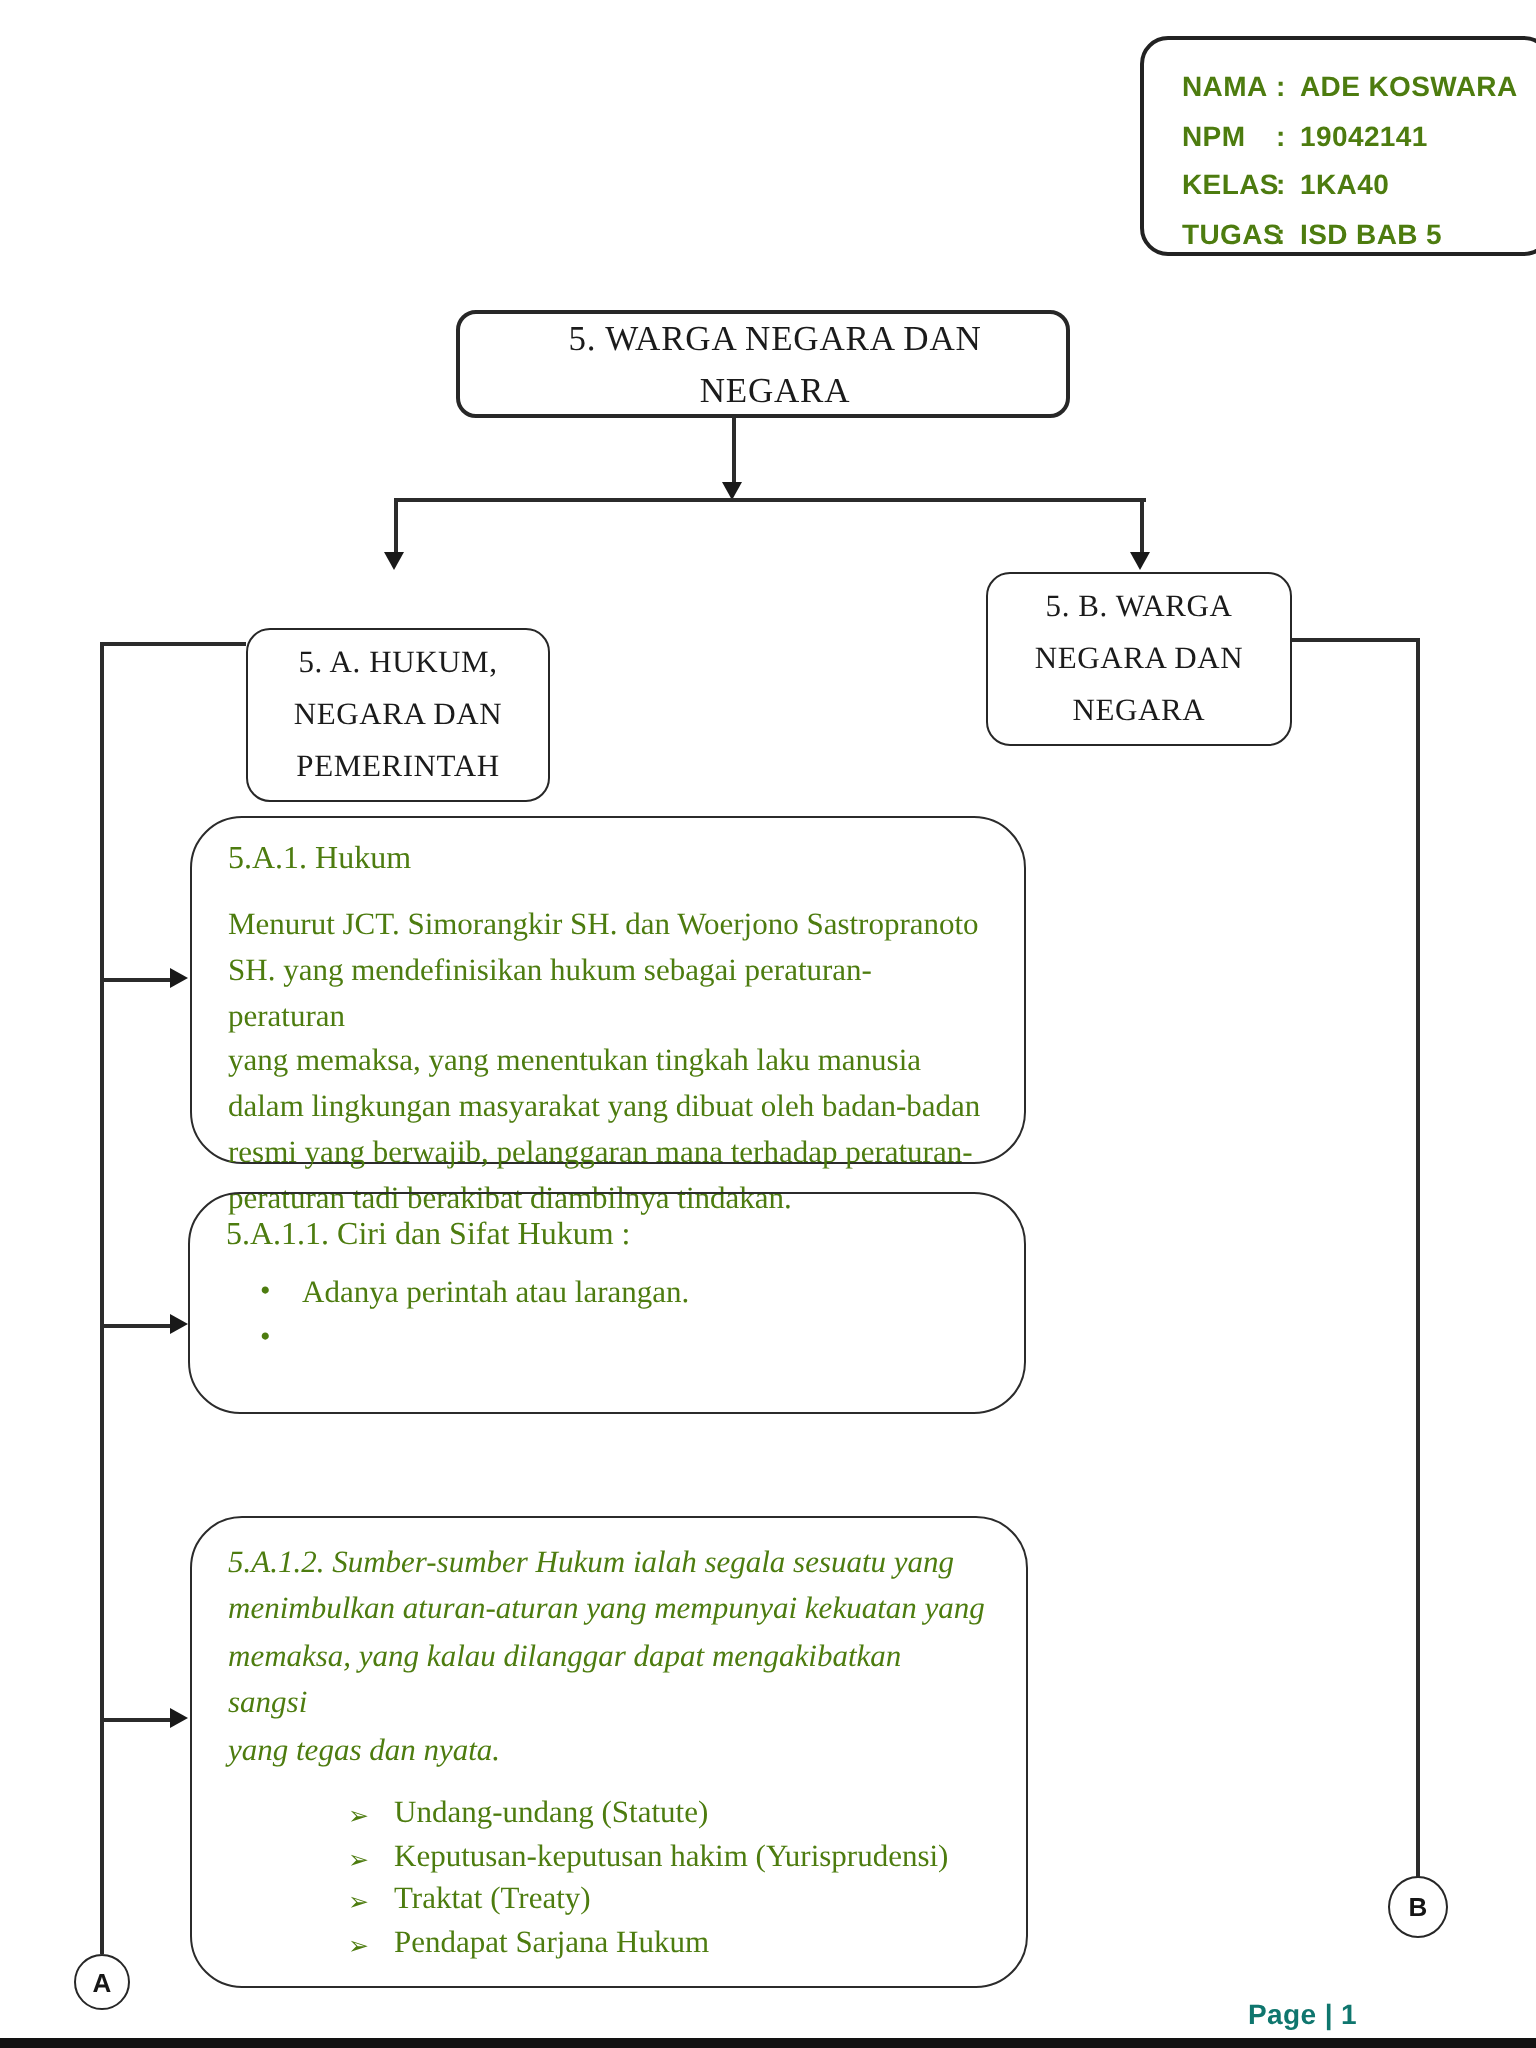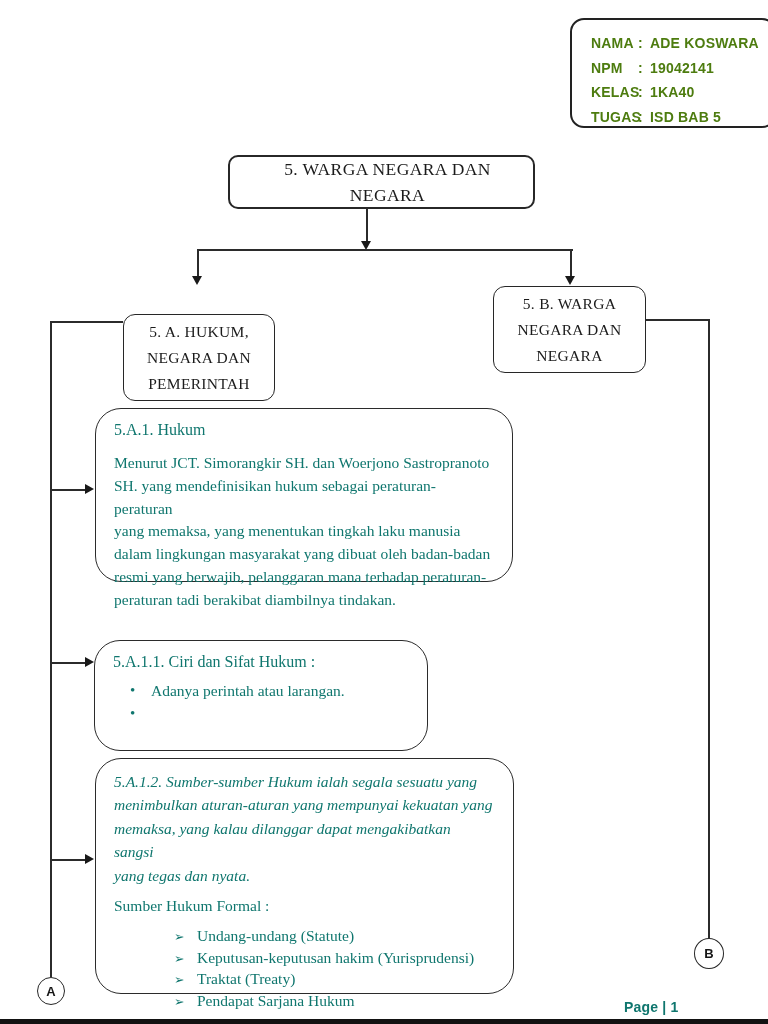--- a/index.html
+++ b/index.html
@@ -40,24 +40,24 @@
     border-radius:12px;
     font-size:15.5px;line-height:26px;letter-spacing:.3px;
   }
   .branch-left{left:123px;top:286px;width:152px;height:87px;margin-top:28px;}
   .branch-right{left:493px;top:286px;width:153px;height:87px;}
 
   
   .content-box{
     border:1.5px solid #2b2b2b;border-radius:26px;
     padding:11px 20px 4px 18px;
-    font-size:15.5px;color:#0f766e;
+    font-size:15.5px;color:#4d7c0f;
   }
   .content-1{left:95px;top:408px;width:418px;height:174px;}
-  .content-2{left:94px;top:640px;width:334px;height:111px;}
+  .content-2{left:94px;top:596px;width:419px;height:111px;}
   .content-3{left:95px;top:758px;width:419px;height:236px;}
   .box-heading{font-size:16px;line-height:19px;margin:0;font-weight:400;}
   .box-para{margin:13px 0 0 0;line-height:22.8px;}
   .content-3 .box-para{margin-top:0;line-height:23.4px;font-style:italic;}
   .sub-heading{margin:9px 0 0 0;line-height:20px;font-weight:400;font-size:15.5px;}
 
   ul.bullet-list{list-style:none;margin:8px 0 0 0;padding:0 0 0 17px;}
   ul.bullet-list li{display:flex;line-height:23px;}
   ul.bullet-list .marker{width:21px;flex:0 0 21px;font-size:15px;}
   ul.arrow-list{list-style:none;margin:10px 0 0 0;padding:0 0 0 60px;}
@@ -181,21 +181,20 @@
         <span class="marker">•</span>
       </li>
     </ul>
   </div>
 
   <div class="abs content-box content-3">
     <p class="box-para pre">5.A.1.2. Sumber-sumber Hukum ialah segala sesuatu yang
 menimbulkan aturan-aturan yang mempunyai kekuatan yang
 memaksa, yang kalau dilanggar dapat mengakibatkan sangsi
 yang tegas dan nyata.</p>
-    <p class="sub-heading">Sumber Hukum Formal :</p>
     <ul class="arrow-list">
       <li>
         <span class="marker">➢</span>
         <span>Undang-undang (Statute)</span>
       </li>
       <li>
         <span class="marker">➢</span>
         <span>Keputusan-keputusan hakim (Yurisprudensi)</span>
       </li>
       <li>

